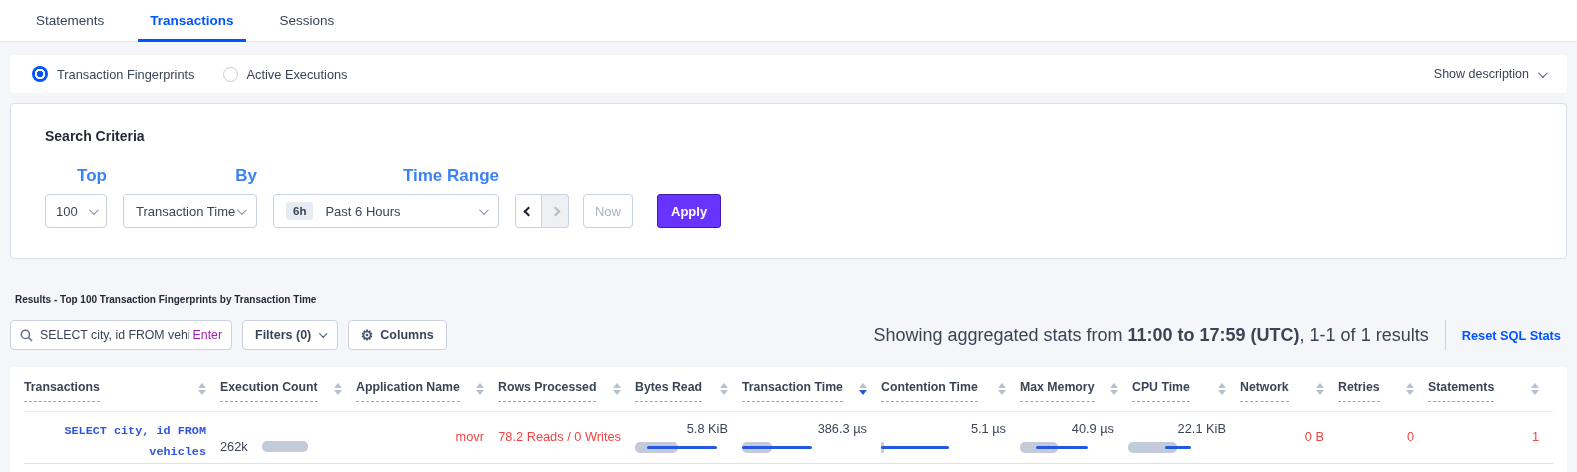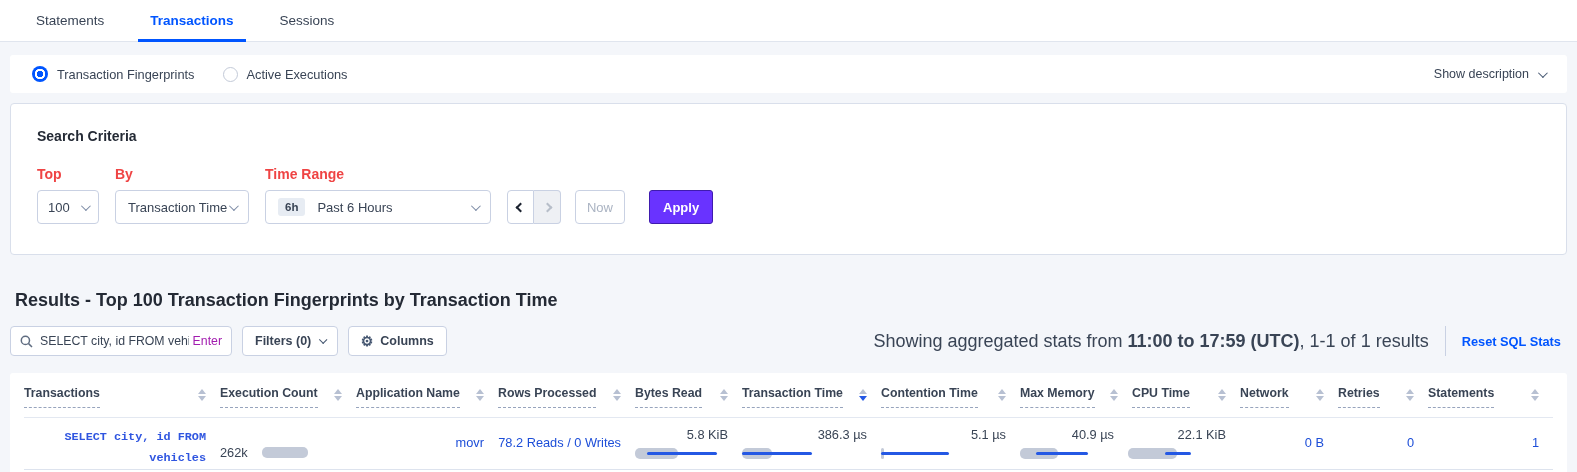--- a/index.html
+++ b/index.html
@@ -42,26 +42,26 @@
   .strip-right { margin-left:auto; display:flex; align-items:center; cursor:pointer; }
   .strip-right span { font-size:12.5px; color:#394455; margin-right:9px; }
   
   .chev { display:inline-block; width:7px; height:7px; border-right:1.8px solid #475872; border-bottom:1.8px solid #475872; }
   .chev.down  { transform:rotate(45deg) translateY(-2px); }
   .chev.left  { transform:rotate(135deg); }
   .chev.right { transform:rotate(-45deg); }
   
   .card {
     margin-top:10px; background:#fff; border:1px solid #d9dfeb; border-radius:4px;
-    padding:24px 26px 30px;
+    padding:24px 34px 30px;
   }
   .card-title { font-size:14px; font-weight:700; color:#242a35; }
   .fields { display:flex; align-items:flex-end; margin-top:22px; }
   .field { margin-right:16px; }
-  .field-label { font-size:14px; font-weight:700; color:#ef4444; margin-bottom:8px; }
+  .field-label { font-size:17px; font-weight:700; color:#3b82f6; margin-bottom:8px;text-align:right; }
   .control {
     height:34px; border:1px solid #c9d1e3; border-radius:4px; background:#fff;
     display:flex; align-items:center; font-size:13px; color:#394455; cursor:pointer;
   }
   .ctl-top { width:62px; padding:0 10px; justify-content:space-between; }
   .ctl-by  { width:134px; padding:0 12px; justify-content:space-between; }
   .ctl-range { width:226px; padding:0 12px; }
   .range-badge {
     background:#e7ecf3; color:#394455; font-size:11.5px; font-weight:700;
     border-radius:3px; padding:3px 7px; margin-right:12px;
@@ -79,21 +79,21 @@
   .arrow-btn.next .chev { border-color:#b7bec9; border-width:2.2px; }
   .now-btn {
     width:50px; height:34px; border:1px solid #c9d1e3; border-radius:4px; background:#fff;
     color:#aab3c2; font-size:13px; margin-right:24px; cursor:pointer;
   }
   .apply-btn {
     height:34px; padding:0 13px; background:#6933ff; border:1px solid #3f1bae; border-radius:3px;
     color:#fff; font-size:13px; font-weight:700; cursor:pointer;
   }
   
-  .results-head { margin:35px 5px 0; font-size:18px; font-weight:700; color:#242a35; }
+  .results-head { margin:35px 5px 0; font-size:10px; font-weight:700; color:#242a35; }
   .controls { margin-top:15px; display:flex; align-items:center; }
   .searchbox {
     width:222px; height:30px; border:1px solid #c9d1e3; border-radius:4px; background:#fff;
     display:flex; align-items:center; padding:0 9px;
   }
   .searchbox input {
     border:none; outline:none; flex:1; font-size:12.3px; color:#394455; min-width:0;
     font-family:"Liberation Sans", sans-serif; background:transparent; margin-left:7px;
   }
   .enter-label { color:#a21caf; font-size:12.3px; margin-left:4px; cursor:pointer; }
@@ -120,21 +120,21 @@
     font-size:12.3px; font-weight:700; color:#394455; cursor:pointer;
     border-bottom:1px dashed #97a4bd; padding-bottom:7px; white-space:nowrap;
   }
   .sort { display:flex; flex-direction:column; align-items:center; margin-top:3px; cursor:pointer; }
   .sort i { display:block; width:0; height:0; border-left:4px solid transparent; border-right:4px solid transparent; }
   .sort .up { border-bottom:5px solid #b7c0d2; margin-bottom:2px; }
   .sort .dn { border-top:5px solid #b7c0d2; }
   .sort.desc .dn { border-top-color:#2458e4; }
   .trow { display:flex; border-bottom:1px solid #dde3ee; min-height:52px;text-align:right; }
   .td { padding-top:9px; padding-right:14px; }
-  .td.plain { padding-top:17px; font-size:12.8px; color:#1d4ed8; }
+  .td.plain { padding-top:17px; font-size:12.8px; color:#ef4444; }
   
   .col-txn{width:196px;} .col-exec{width:136px;} .col-app{width:142px;} .col-rows{width:137px;}
   .col-bytes{width:107px;} .col-ttime{width:139px;} .col-ctime{width:139px;} .col-cpu{width:108px;}
   .col-mem{width:112px;} .col-net{width:98px;} .col-retry{width:90px;} .col-stmt{width:100px; flex:1;}
   .sql-link {
     font-family:"Liberation Mono", monospace; font-size:11.8px; font-weight:700;
     color:#2f55e0; line-height:1.75; cursor:pointer; max-width:175px; display:inline-block;
   }
   .metric-val { font-size:12.8px; color:#394455; display:block; }
   .minibar { position:relative; height:11px; margin-top:6px; width:84px; }

